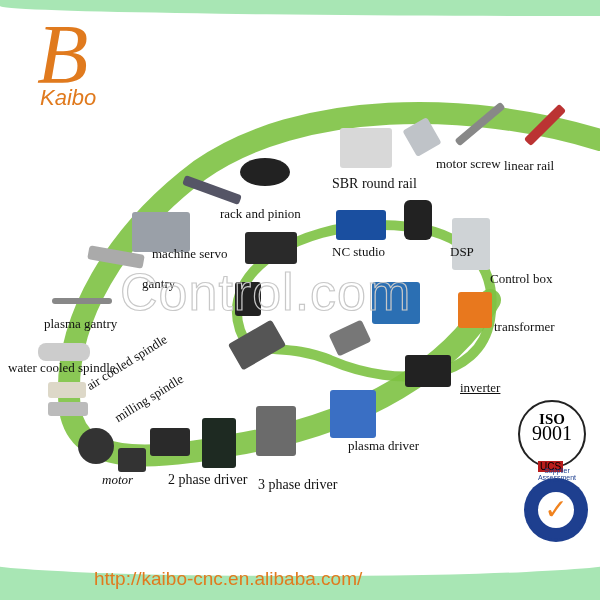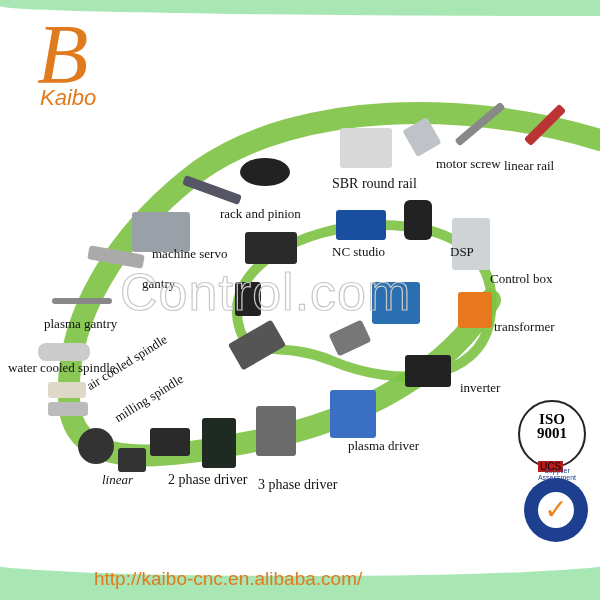--- a/index.html
+++ b/index.html
@@ -10,21 +10,21 @@
   svg.arcs { position: absolute; left: 0; top: 0; }
   .logo { position: absolute; left: 22px; top: 25px; width: 95px; height: 90px; }
   .logo-b { position: absolute; left: 15px; top: -12px; font-family: "Liberation Serif", serif; font-style: italic; font-size: 84px; color: #e07a1e; line-height: 1; }
   .logo-kaibo { position: absolute; left: 18px; top: 60px; font-family: Liberation Sans, sans-serif; font-style: italic; font-size: 22px; color: #e07a1e; text-align: center; }
   .label { position: absolute; font-size: 13px; color: #111; white-space: nowrap; }
   .prod { position: absolute; border-radius: 3px; }
   .watermark { position: absolute; left: 120px; top: 262px; font-family: "Liberation Sans", sans-serif; font-size: 52px; color: transparent; -webkit-text-stroke: 1.2px #c8c8c8; letter-spacing: 1px; white-space: nowrap; }
   .url { position: absolute; left: 94px; top: 568px; width: 420px; font-family: "Liberation Sans", sans-serif; font-size: 19px; color: #e07a1e; }
   .iso { position: absolute; left: 518px; top: 400px; width: 64px; height: 64px; border: 2px solid #222; border-radius: 50%; text-align: center; font-family: "Liberation Serif", serif; }
   .iso .t1 { font-size: 15px; font-weight: bold; margin-top: 10px; line-height: 14px; }
-  .iso .t2 { font-size: 15px; font-weight: bold; line-height: 14px; }
+  .iso .t2 { font-size: 20px; font-weight: normal; line-height: 14px; }
   .iso .t3 { position: absolute; bottom: -6px; left: 18px; background: #b91c1c; font-family: "Liberation Sans", sans-serif; font-size: 10px; padding: 0 2px; }
   .seal { position: absolute; left: 524px; top: 478px; width: 58px; height: 58px; border-radius: 50%; background: #1e3f8f; border: 3px dotted #1e3f8f; }
   .seal .inner { position: absolute; left: 11px; top: 11px; width: 36px; height: 36px; border-radius: 50%; background: #fff; text-align:center; line-height: 36px; font-size: 28px; color: #f0821e; font-family: "DejaVu Sans", sans-serif; font-weight: bold; }
   .seal .ring { position: absolute; left: -2px; top: -14px; width: 64px; font-size: 7px; color:#1e3f8f; text-align:center; font-family: "Liberation Sans", sans-serif; }
 </style>
 </head>
 <body>
 
 <div class="top-band"></div>
 <div class="bottom-band"></div>
@@ -73,25 +73,25 @@
 <span class="label" style="left:332px;top:176px;font-size:14px;">SBR round rail</span>
 <span class="label" style="left:436px;top:156px;">motor screw</span>
 <span class="label" style="left:504px;top:158px;">linear rail</span>
 <span class="label" style="left:220px;top:206px;">rack and pinion</span>
 <span class="label" style="left:152px;top:246px;">machine servo</span>
 <span class="label" style="left:142px;top:276px;">gantry</span>
 <span class="label" style="left:44px;top:316px;">plasma gantry</span>
 <span class="label" style="left:8px;top:360px;">water cooled spindle</span>
 <span class="label" style="left:92px;top:378px;transform:rotate(-32deg);transform-origin:left bottom;">air cooled spindle</span>
 <span class="label" style="left:120px;top:410px;transform:rotate(-32deg);transform-origin:left bottom;">milling spindle</span>
-<span class="label" style="left:102px;top:472px;font-style:italic;">linear</span>
+<span class="label" style="left:102px;top:472px;font-style:italic;">motor</span>
 <span class="label" style="left:168px;top:472px;font-size:14px;">2 phase driver</span>
 <span class="label" style="left:258px;top:477px;font-size:14px;">3 phase driver</span>
 <span class="label" style="left:348px;top:438px;">plasma driver</span>
-<span class="label" style="left:460px;top:380px;">inverter</span>
+<span class="label" style="left:460px;top:380px;text-decoration:underline;">inverter</span>
 <span class="label" style="left:494px;top:308px;margin-top:11px;">transformer</span>
 <span class="label" style="left:490px;top:232px;margin-top:39px;">Control box</span>
 <span class="label" style="left:404px;top:244px;margin-left:46px;">DSP</span>
 <span class="label" style="left:332px;top:244px;">NC studio</span>
 
 <div class="watermark">Control.com</div>
 
 <div class="iso">
   <div class="t1">ISO</div>
   <div class="t2">9001</div>

